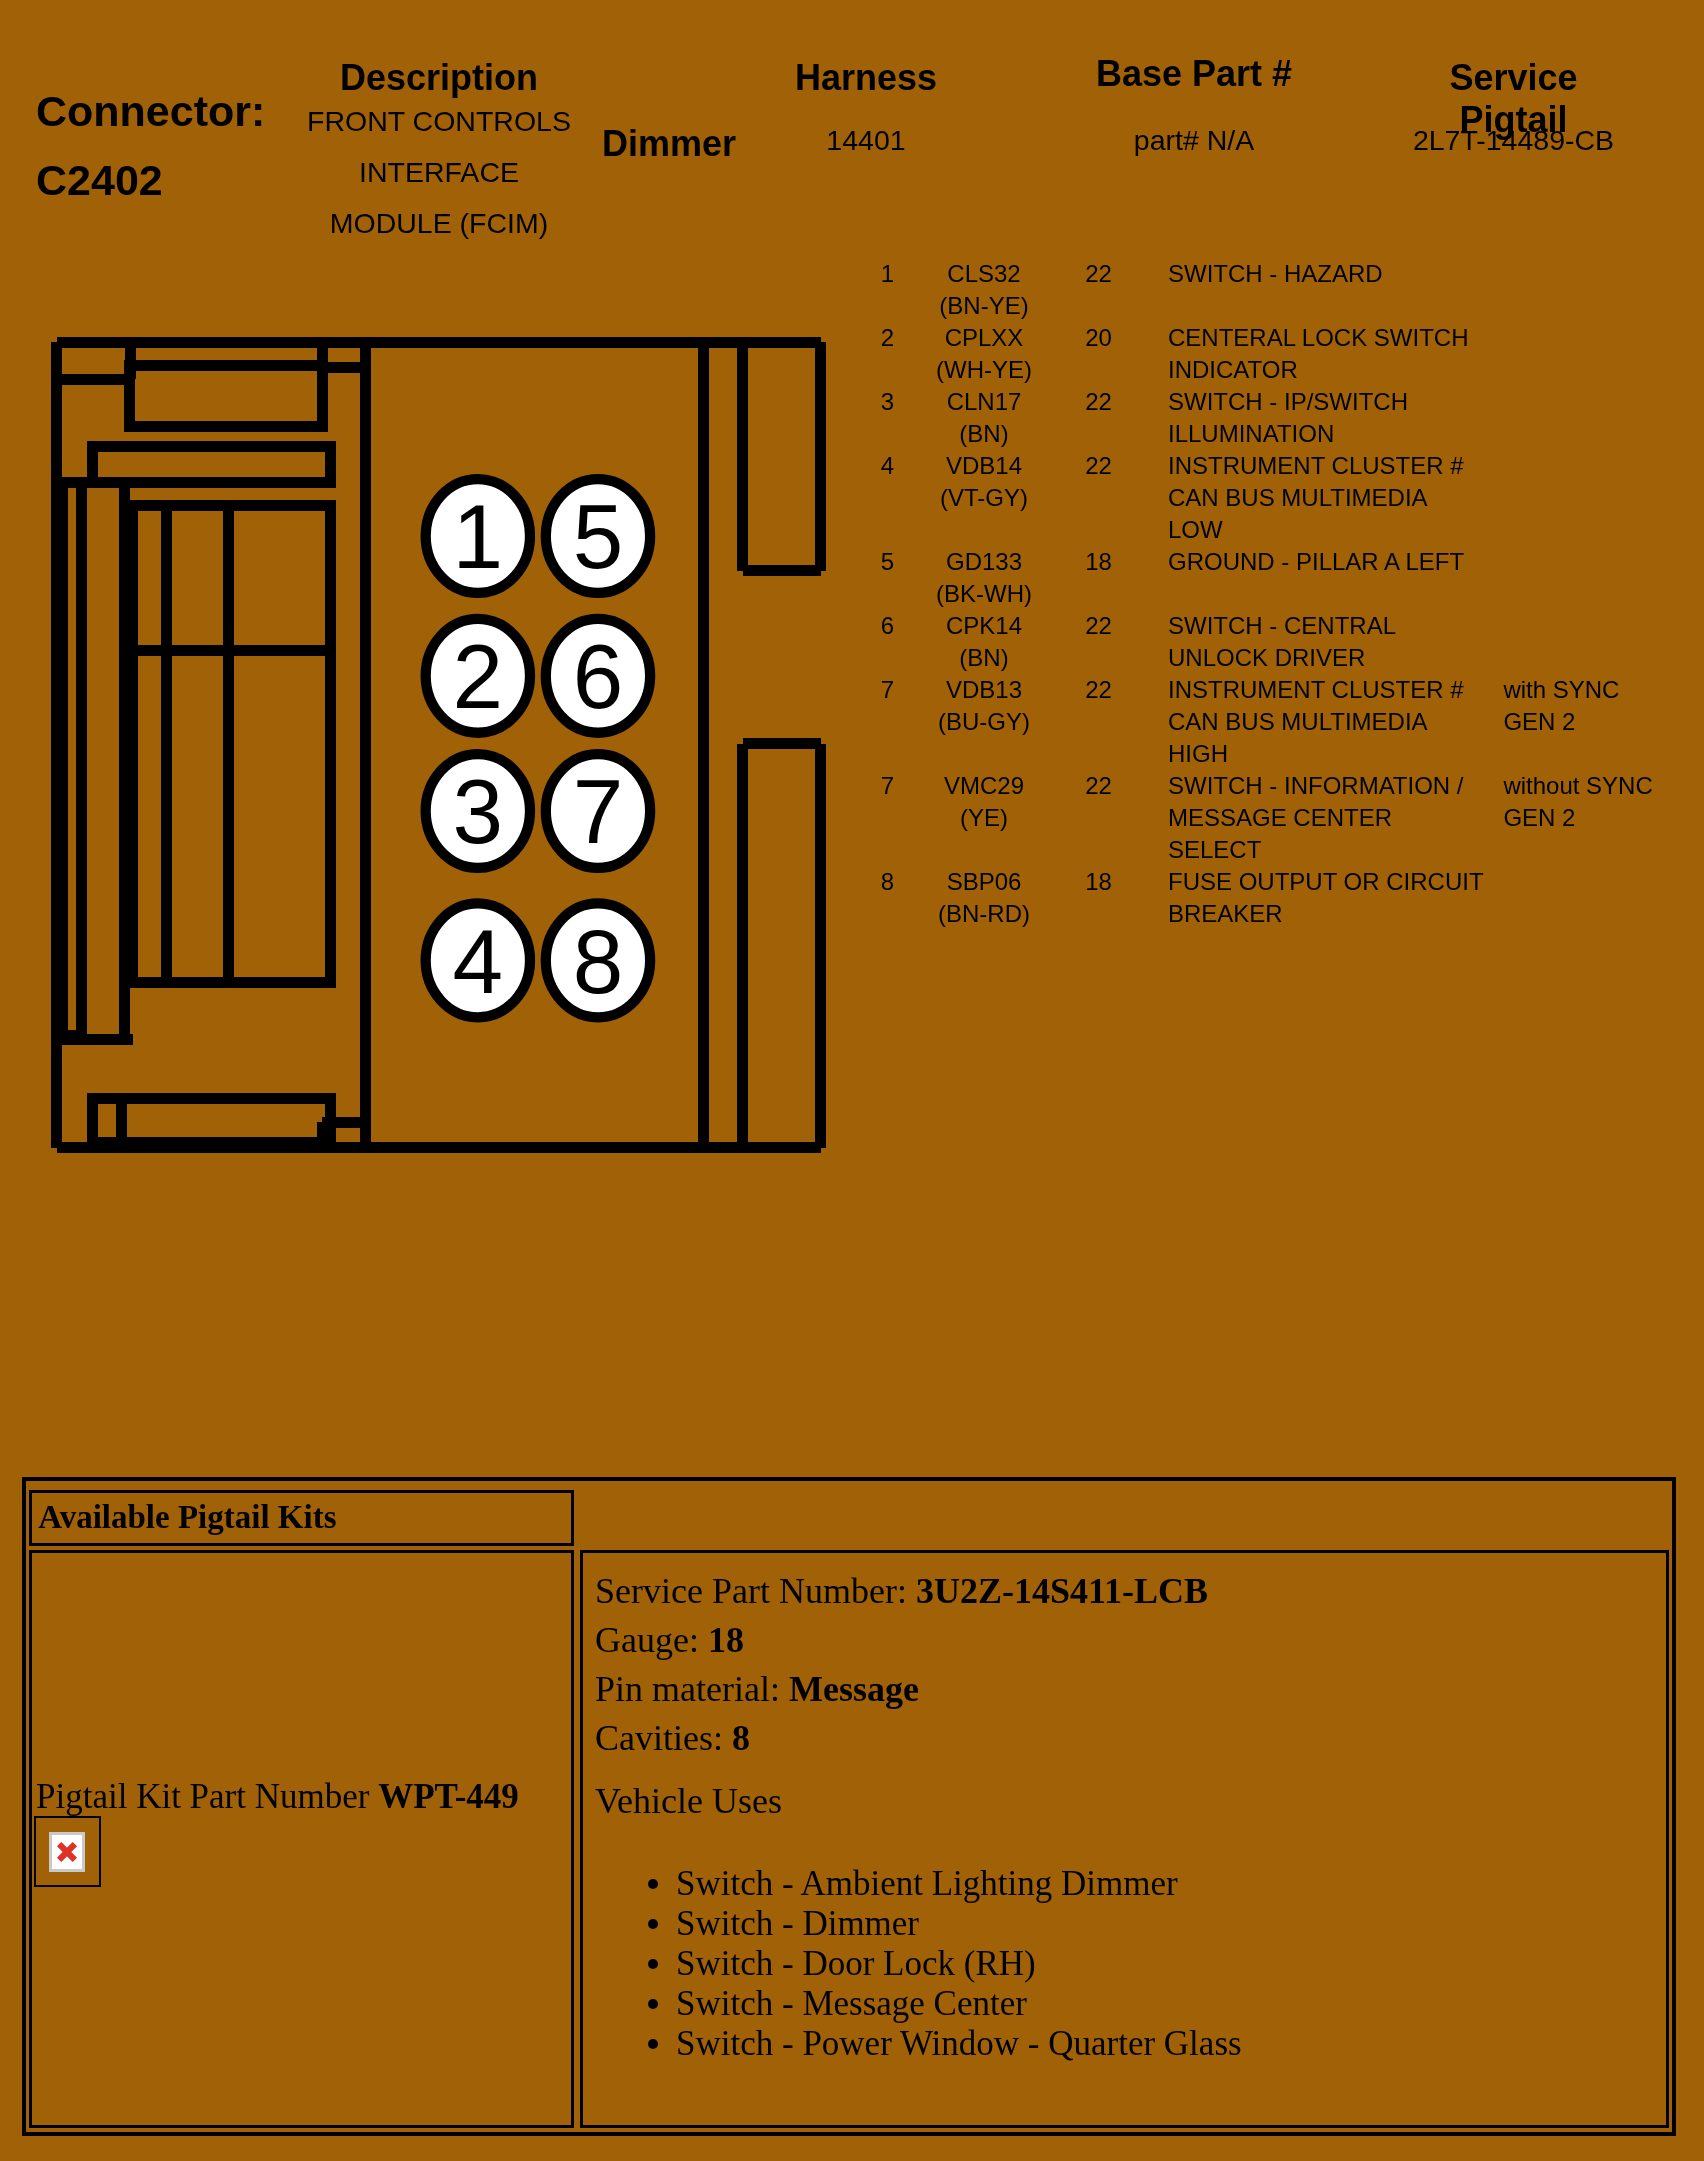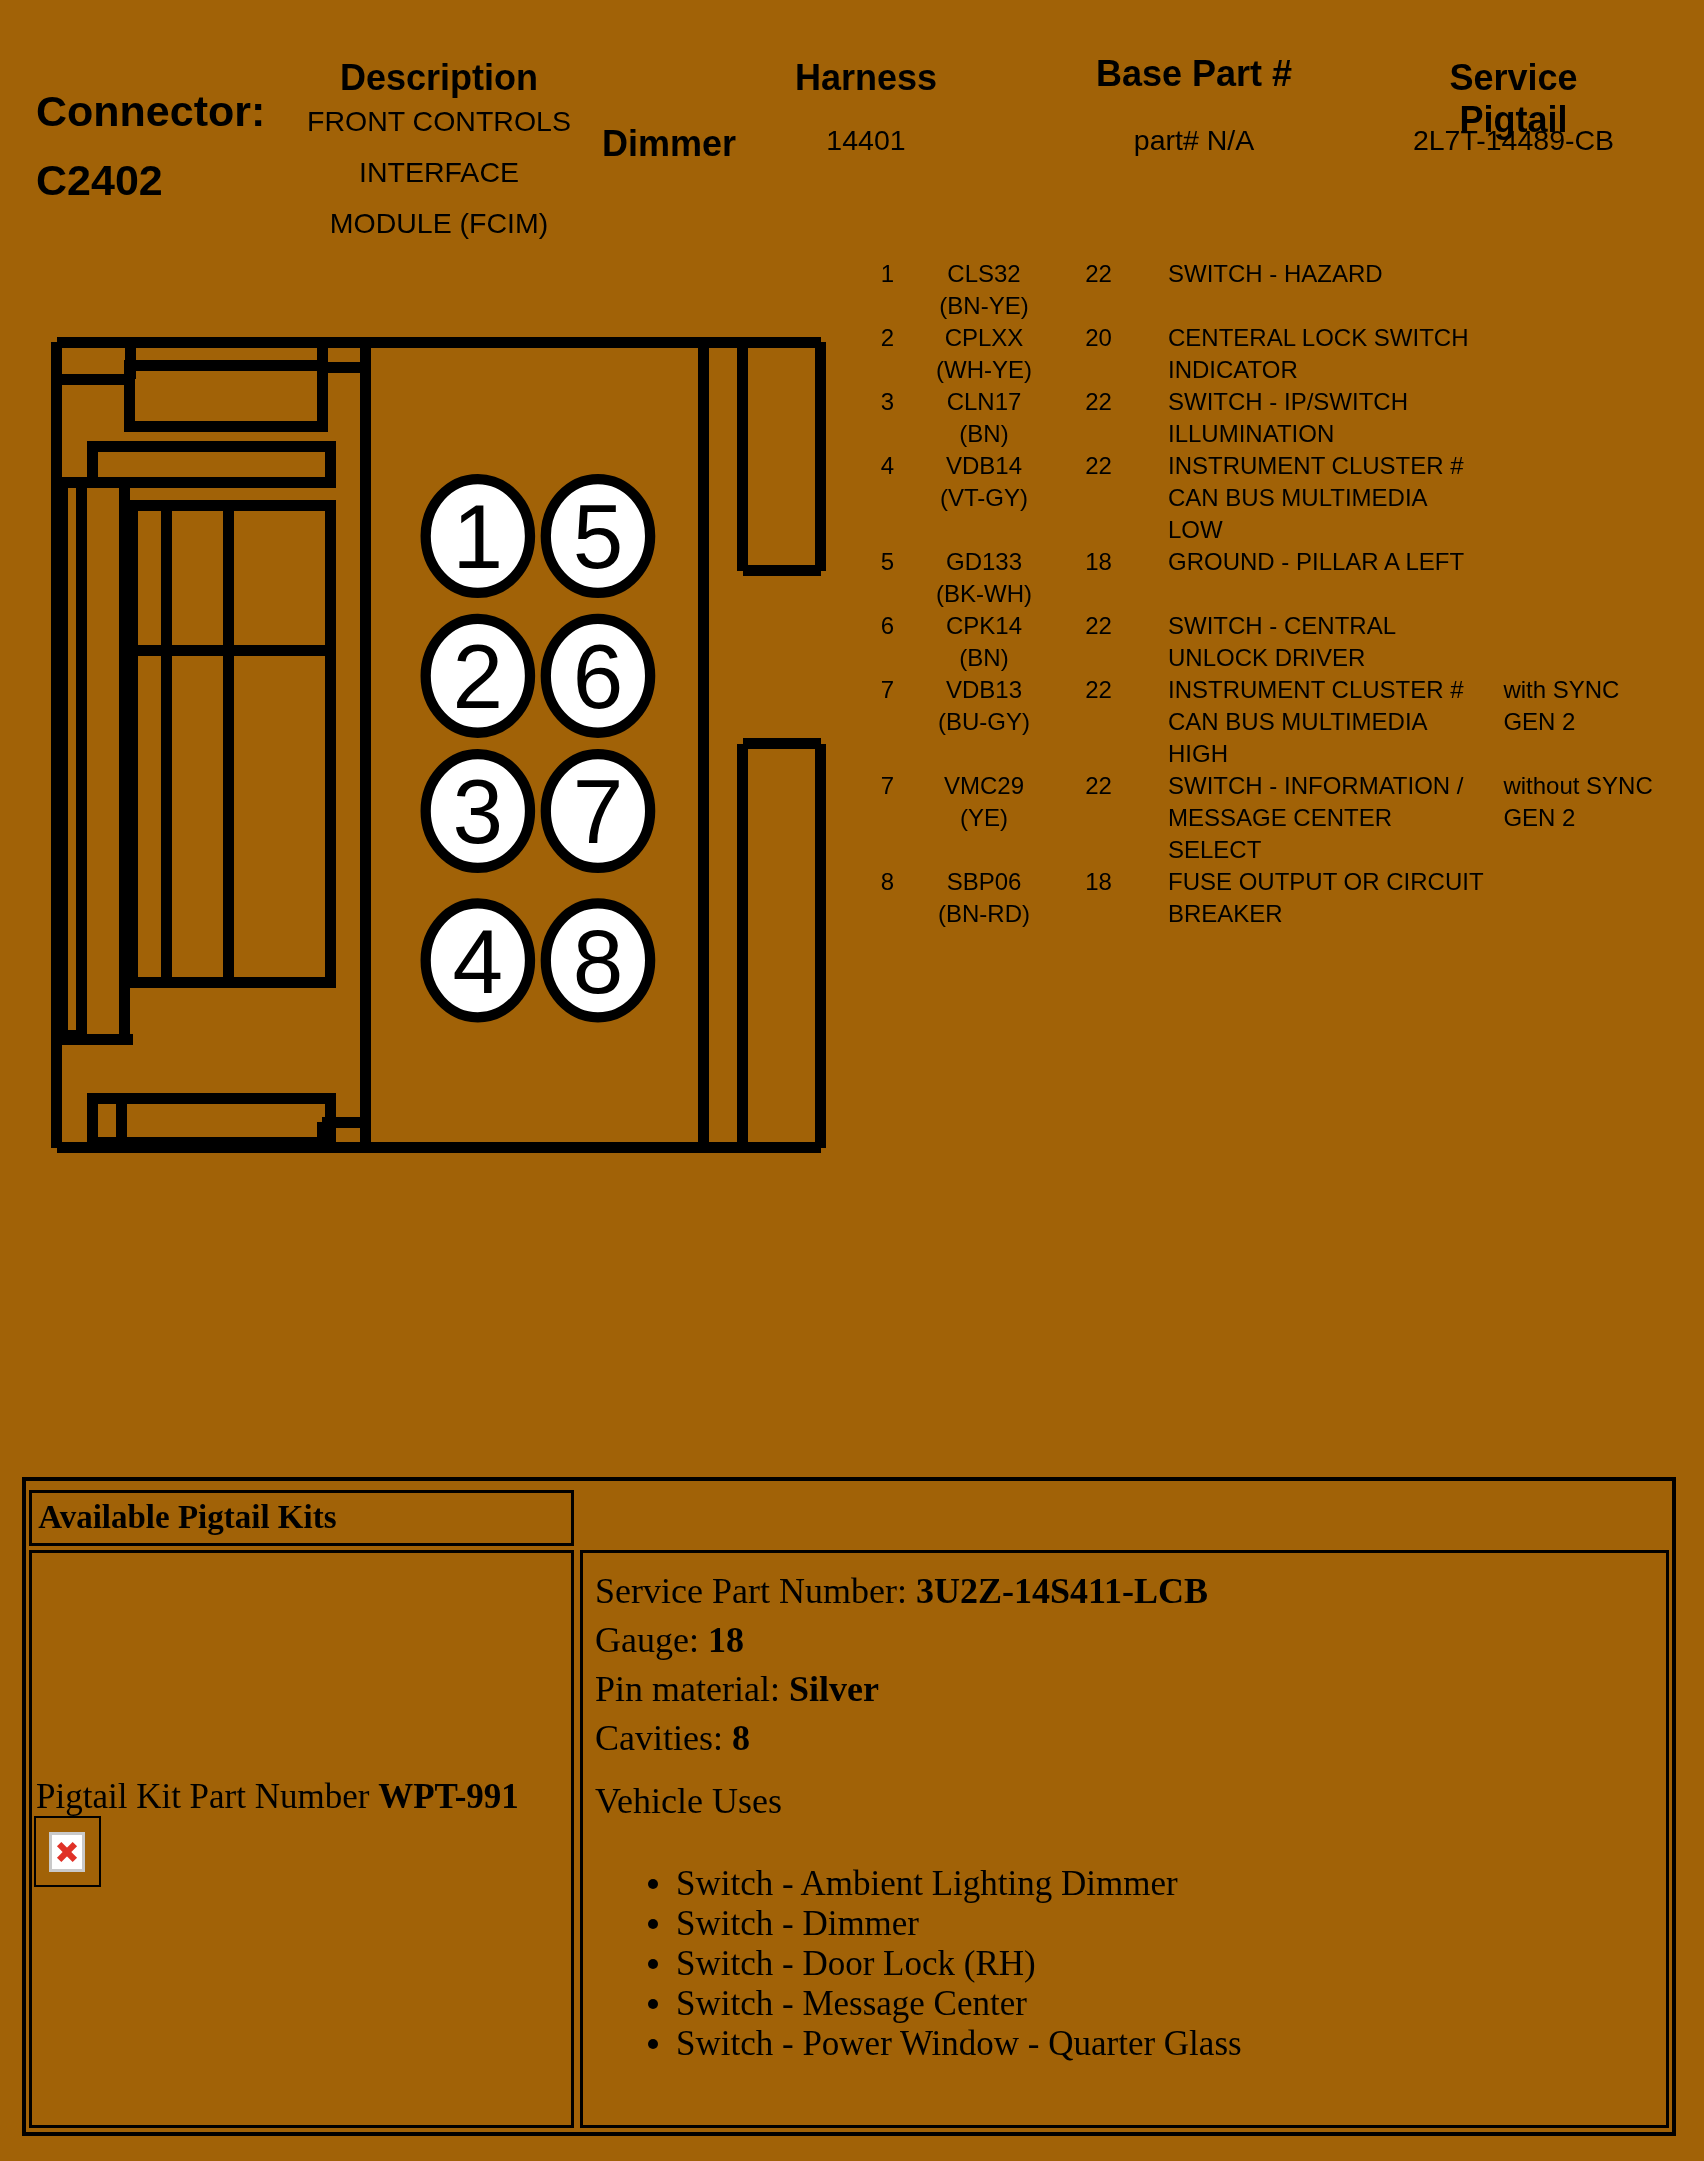--- a/index.html
+++ b/index.html
@@ -230,36 +230,36 @@
   <div class="abs pg-outer"></div>
 
   <div class="abs pg-titlebox serif">
     <div class="pg-title">Available Pigtail Kits</div>
   </div>
 
   <div class="abs pg-leftcell"></div>
   <div class="abs pg-rightcell"></div>
 
   <div class="abs pg-kitline serif">
-    <span>Pigtail Kit Part Number </span><span class="b">WPT-991</span>
+    <span>Pigtail Kit Part Number </span><span class="b">WPT-449</span>
   </div>
 
   <div class="abs imgbox">
     <div class="imgbox-inner">
       <svg width="22" height="22" viewBox="0 0 28 28">
         <line x1="4" y1="4" x2="24" y2="24" stroke="#e03127" stroke-width="8"></line>
         <line x1="24" y1="4" x2="4" y2="24" stroke="#e03127" stroke-width="8"></line>
       </svg>
     </div>
   </div>
 
   <div class="abs pg-specs serif">
     <div><span>Service Part Number: </span><span class="b">3U2Z-14S411-LCB</span></div>
     <div><span>Gauge: </span><span class="b">18</span></div>
-    <div><span>Pin material: </span><span class="b">Silver</span></div>
+    <div><span>Pin material: </span><span class="b">Message</span></div>
     <div><span>Cavities: </span><span class="b">8</span></div>
   </div>
 
   <div class="abs pg-vehicle serif">Vehicle Uses</div>
 
   <ul class="abs pg-bullets serif">
     <li>Switch - Ambient Lighting Dimmer</li>
     <li>Switch - Dimmer</li>
     <li>Switch - Door Lock (RH)</li>
     <li>Switch - Message Center</li>

